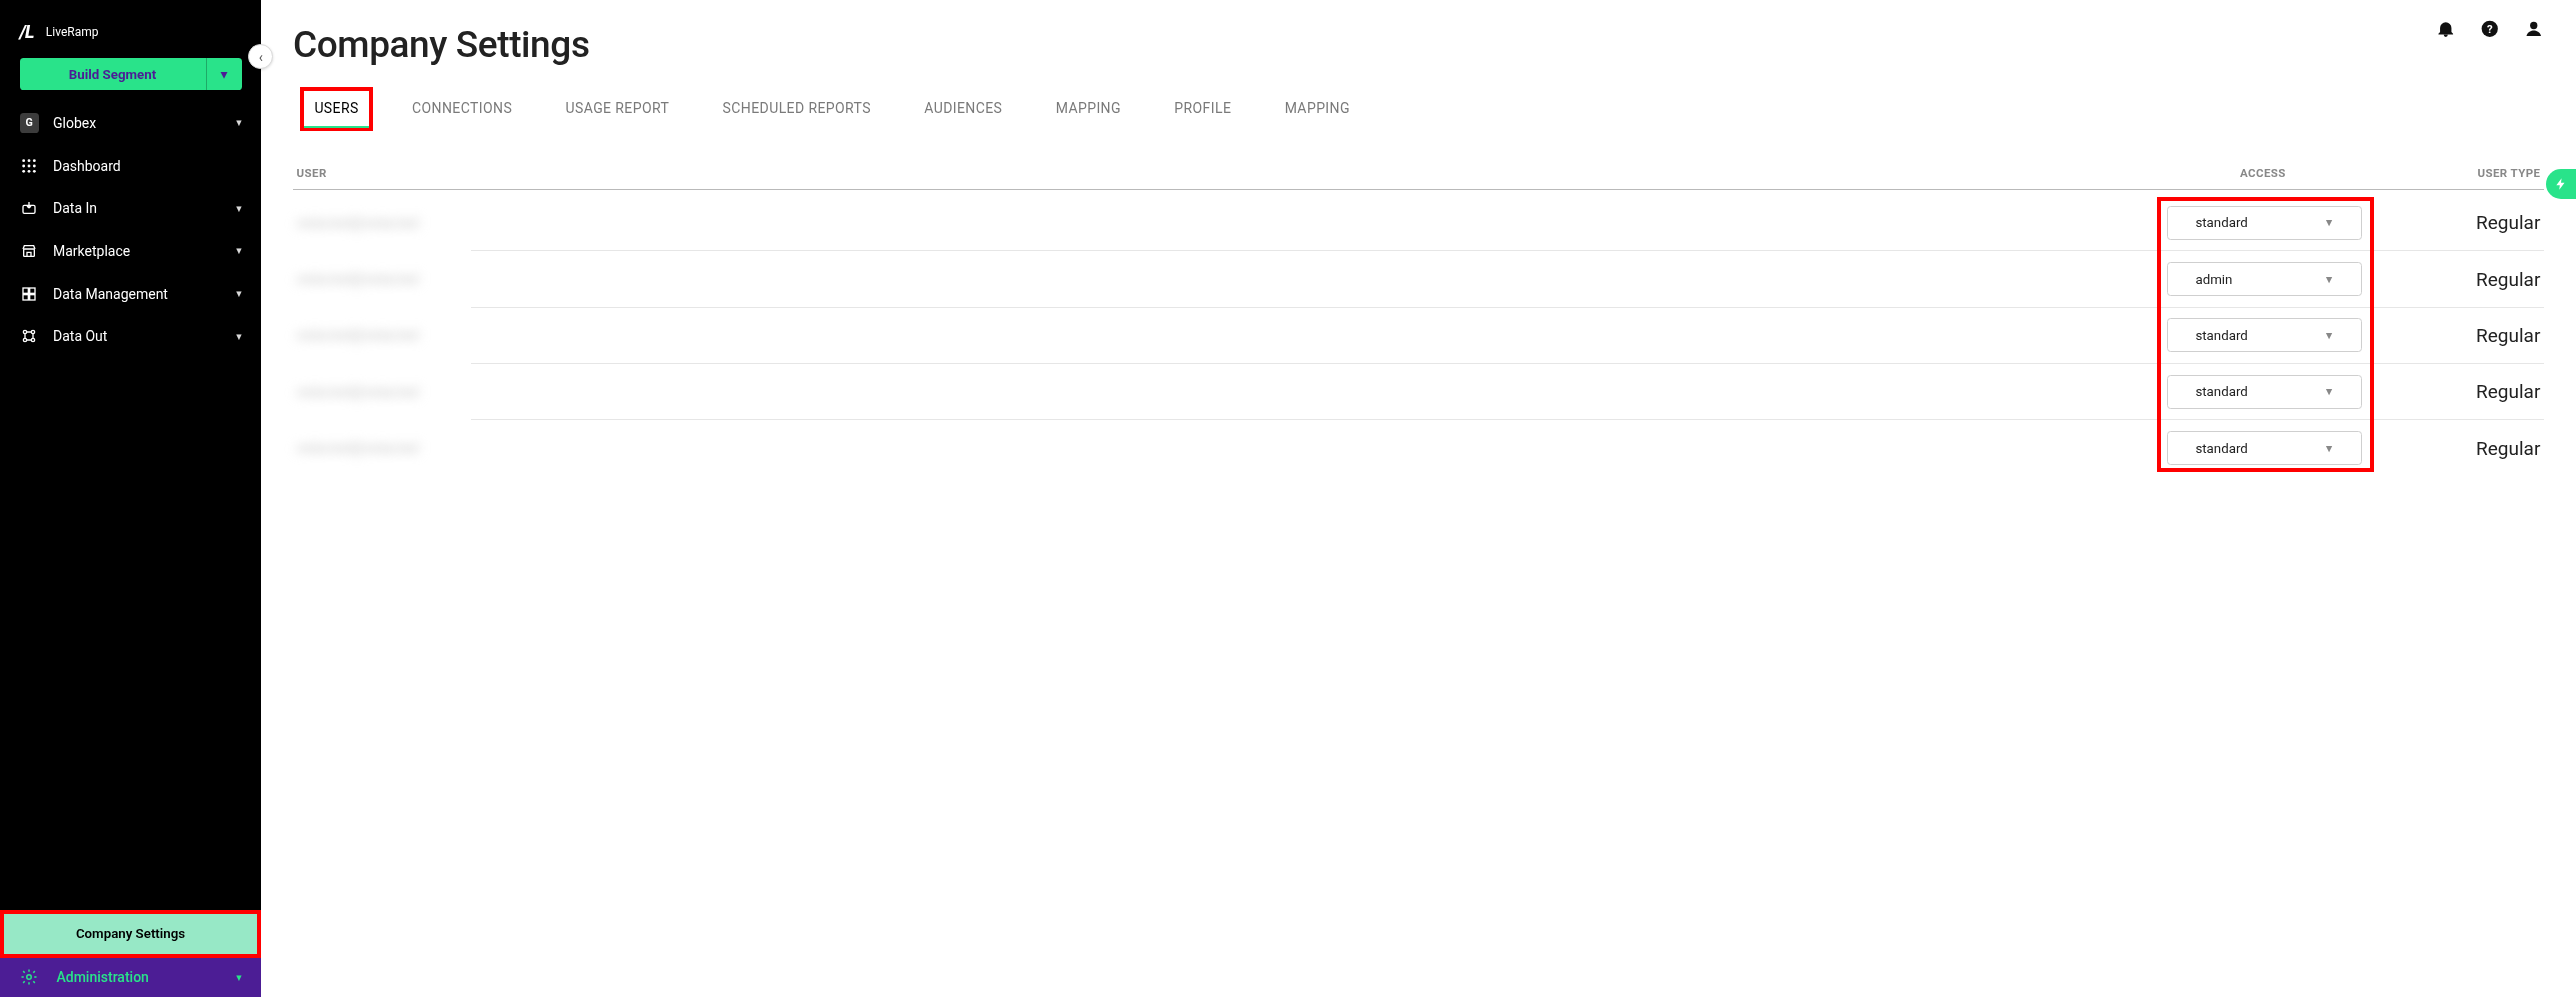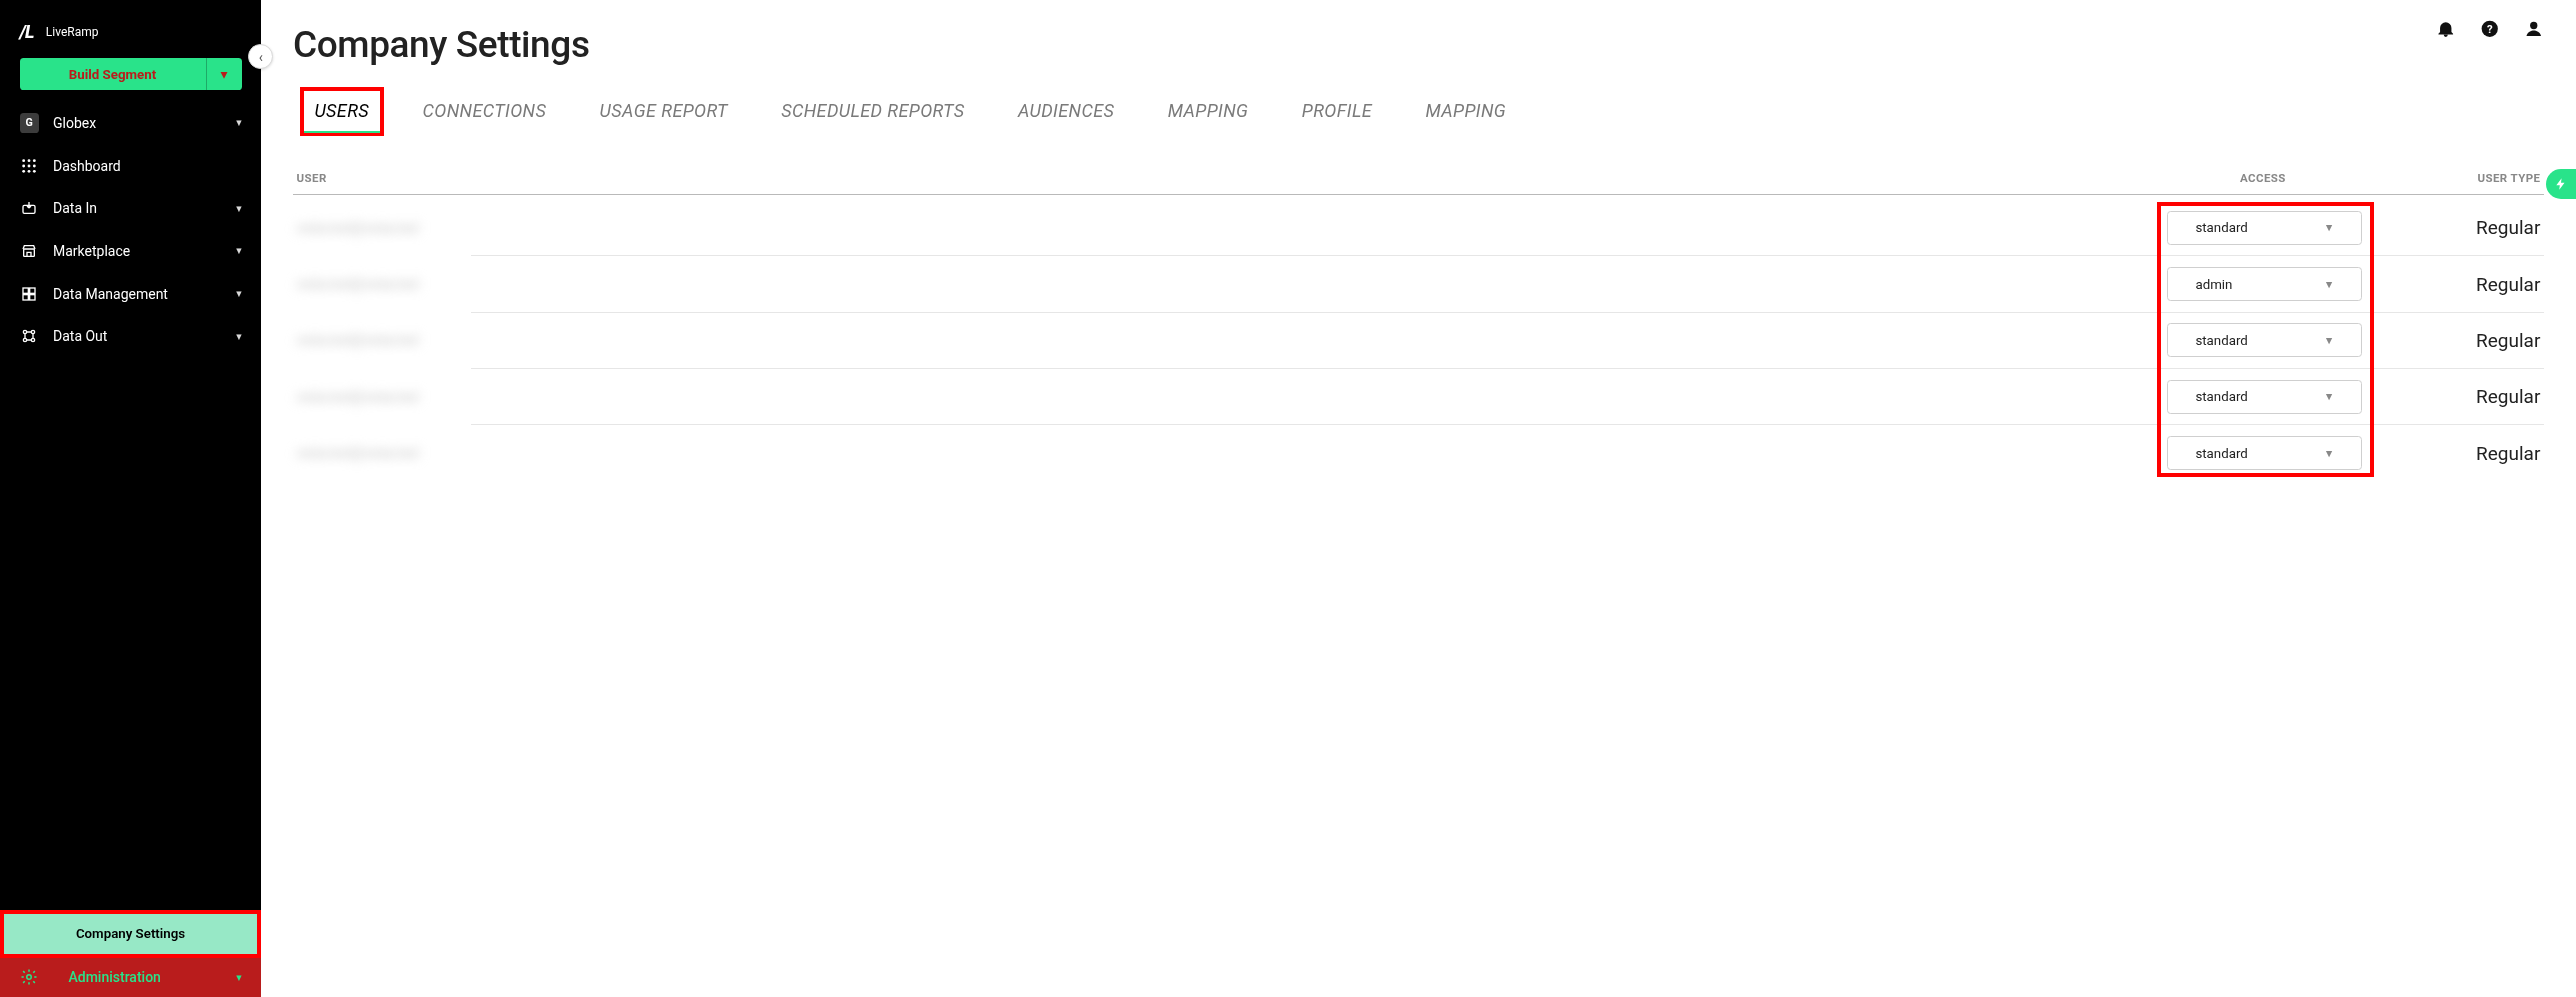--- a/index.html
+++ b/index.html
@@ -5,42 +5,42 @@
   * { box-sizing: border-box; margin: 0; padding: 0; }
   body { font-family: -apple-system, BlinkMacSystemFont, "Segoe UI", Roboto, Helvetica, Arial, sans-serif; color: #222; background: #fff; }
   .app { display: flex; min-height: 100vh; }
 
   
   .sidebar { width: 261px; background: #000; color: #fff; display: flex; flex-direction: column; position: relative; }
   .brand { display: flex; align-items: center; gap: 12.4px; padding: 21px 19.5px 16px; }
   .brand .logo { font-weight: 800; font-size: 18px; letter-spacing: -0.9px; font-style: italic; }
   .brand .name { font-size: 12px; font-weight: 400; }
   .build-wrap { padding: 0 19.5px 12.4px; }
-  .build-btn { display: flex; align-items: stretch; background: #29e38a; color: #b91c1c; border-radius: 3.6px; overflow: hidden; height: 32px; }
+  .build-btn { display: flex; align-items: stretch; background: #29e38a; color: #4c1d95; border-radius: 3.6px; overflow: hidden; height: 32px; }
   .build-btn .label { flex: 1; display: flex; align-items: center; justify-content: center; font-weight: 700; font-size: 13.3px; cursor: pointer; }
   .build-btn .caret { width: 36px; display: flex; align-items: center; justify-content: center; border-left: 0.9px solid rgba(0,0,0,0.25); cursor: pointer; }
   .nav { display: flex; flex-direction: column; gap: 1.8px; }
   .nav-item { display: flex; align-items: center; gap: 14px; padding: 10.7px 19.5px; cursor: pointer; font-size: 14px; }
   .nav-item .icon { width: 19.5px; height: 19.5px; display: flex; align-items: center; justify-content: center; }
   .nav-item .chev { margin-left: auto; opacity: 0.85; font-size: 10.7px; }
   .nav-item.org .orgbox { width: 19.5px; height: 19.5px; background: #3c3c3c; border-radius: 3.6px; display: flex; align-items: center; justify-content: center; font-size: 10.7px; font-weight: 700; }
   .spacer { flex: 1; }
   .bottom-block { width: 100%; }
   .company-active { background: #97e8c6; color: #000; font-weight: 600; padding: 12.4px 19.5px; text-align: center; font-size: 13.3px; border: 4.4px solid #f00; }
-  .admin-row { background: #b91c1c; color: #29e38a; display: flex; align-items: center; gap: 31px; padding: 10.7px 19.5px; font-size: 14px; font-weight: 500; }
+  .admin-row { background: #4c1d95; color: #29e38a; display: flex; align-items: center; gap: 19px; padding: 10.7px 19.5px; font-size: 14px; font-weight: 500; }
   .admin-row .chev { margin-left: auto; font-size: 10.7px; }
   .collapse-btn { position: absolute; right: -12.4px; top: 44px; width: 25px; height: 25px; border-radius: 50%; background: #fff; border: 0.9px solid #d9d9d9; display: flex; align-items: center; justify-content: center; font-size: 14px; color: #555; cursor: pointer; box-shadow: 0 0.9px 2.7px rgba(0,0,0,0.15); }
 
   
   .main { flex: 1; padding: 23px 32px 36px; position: relative; min-width: 0; }
   .topbar { position: absolute; top: 18px; right: 32px; display: flex; gap: 23px; align-items: center; }
   .topicon { width: 21px; height: 21px; display: flex; align-items: center; justify-content: center; cursor: pointer; }
   h1.page-title { font-size: 37px; font-weight: 500; letter-spacing: -0.4px; margin-bottom: 25px; }
   .tabs { display: flex; gap: 32px; border-bottom: 0; margin-bottom: 39px; padding-left: 10.7px; flex-wrap: wrap; }
-  .tab { padding: 9px 10.7px 10.7px; font-size: 18px; color: #7a7a7a; cursor: pointer; letter-spacing: 0.4px; position: relative; font-style: italic; }
+  .tab { padding: 9px 10.7px 10.7px; font-size: 14px; color: #7a7a7a; cursor: pointer; letter-spacing: 0.4px; position: relative; }
   .tab.active { color: #000; }
   .tab.active::after { content: ""; position: absolute; left: 0; right: 0; bottom: -0.9px; height: 1.8px; background: #29e38a; }
   .tab.highlighted { outline: 4.4px solid #f00; outline-offset: 0; }
   .table-head { display: grid; grid-template-columns: 1fr 231px 142px; gap: 20px; font-size: 11.5px; color: #888; font-weight: 700; letter-spacing: 0.4px; padding: 0 3.6px 9px; }
   .table-head .c2 { text-align: center; }
   .table-head .c3 { text-align: right; }
   .table-rule { border: none; border-top: 1.8px solid #b9b9b9; margin-bottom: 5.3px; }
   .row { display: grid; grid-template-columns: 1fr 231px 142px; gap: 18px; align-items: center; padding: 10.7px 3.6px; border-bottom: 0; }
   .divider { border: none; border-top: 0.9px solid #e6e6e6; margin: 0 0 0 178px; }
   .user-blur { color: #c7c7c7; filter: blur(5.3px); font-size: 14px; }

